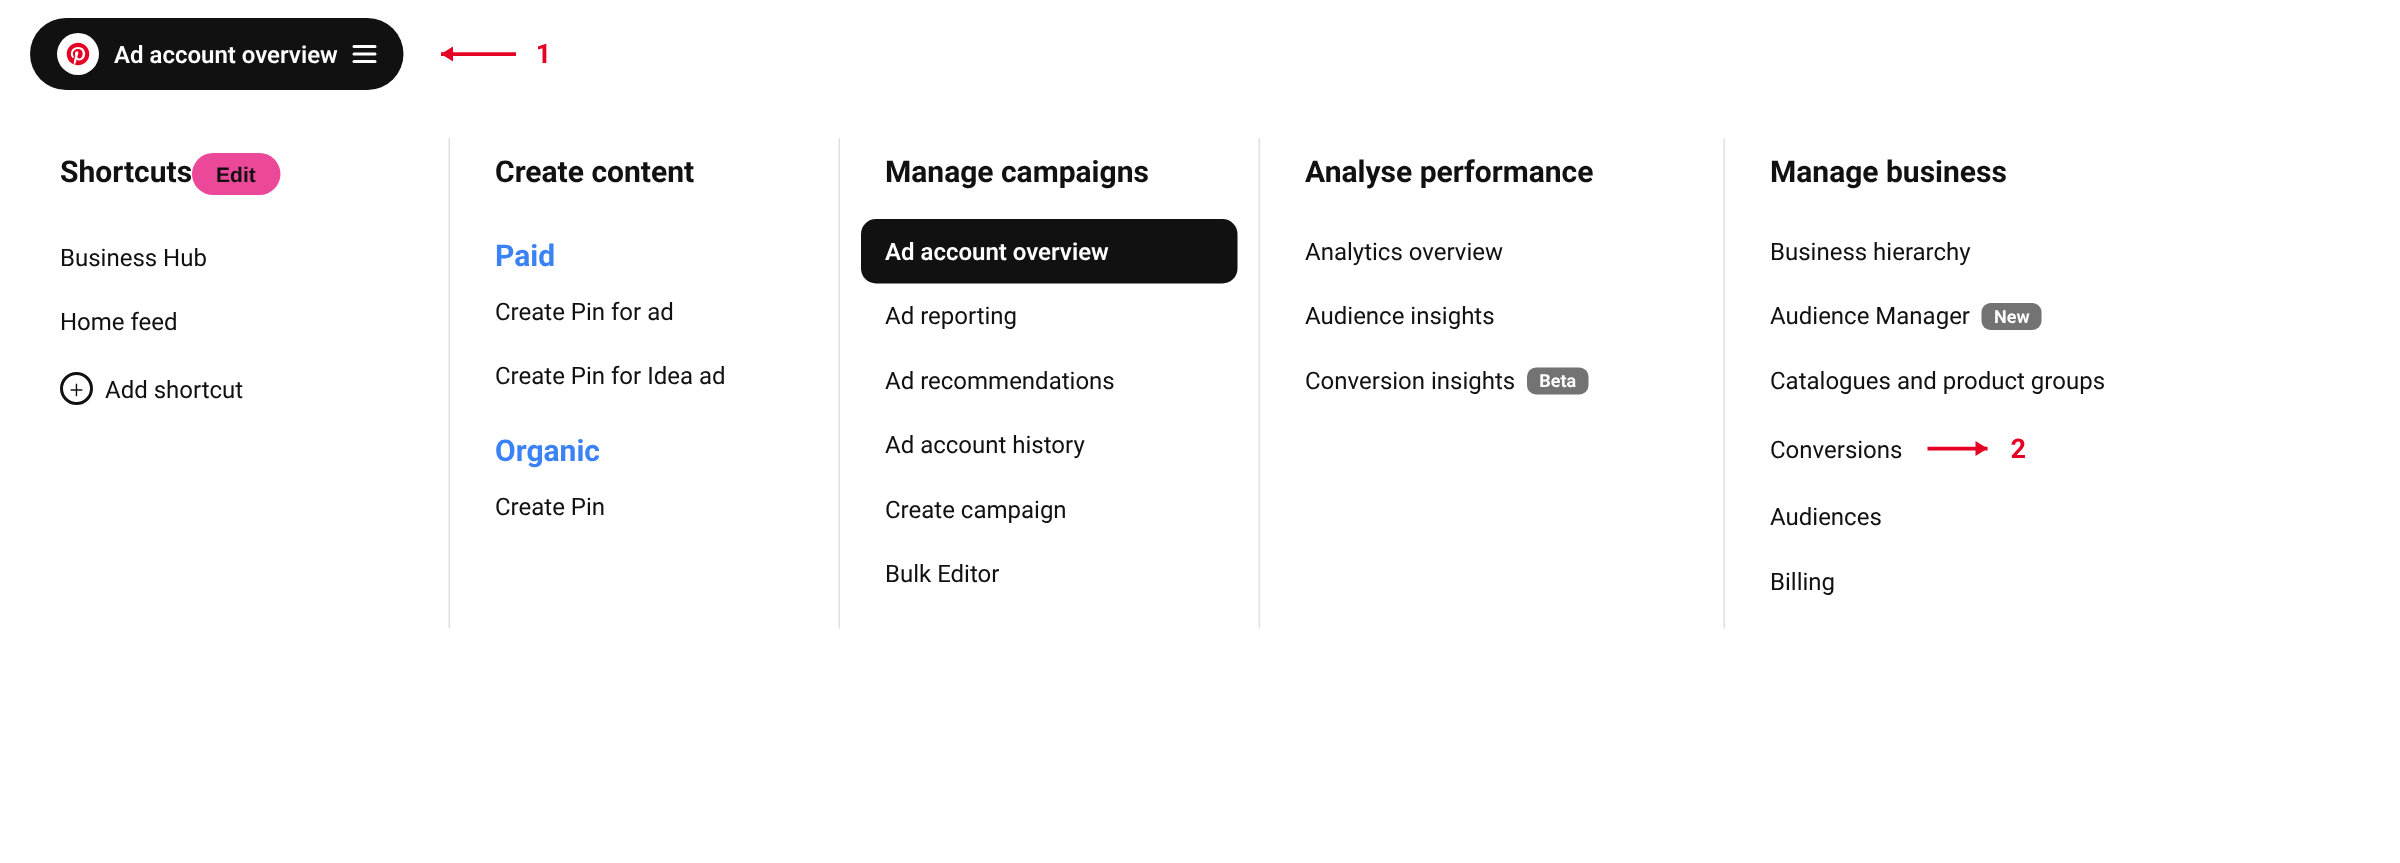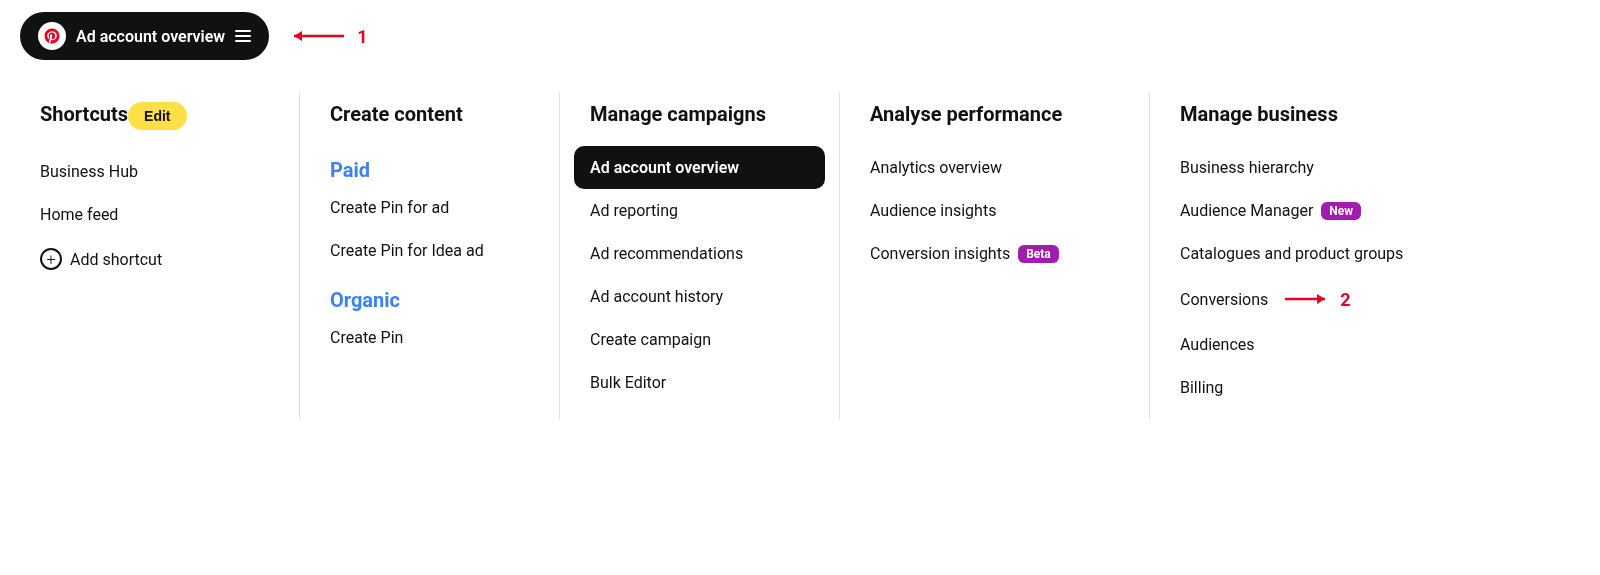--- a/index.html
+++ b/index.html
@@ -99,21 +99,21 @@
     .column-header {
       font-size: 20px;
       font-weight: 700;
       margin-bottom: 20px;
       color: #111111;
       display: flex;
       align-items: flex-start;
     }
 
     .edit-button {
-      background: #fde047;
+      background: #ec4899;
       border: none;
       border-radius: 20px;
       padding: 6px 16px;
       font-size: 14px;
       font-weight: 600;
       cursor: pointer;
       color: #111111;
     }
 
     .menu-item {
@@ -146,21 +146,21 @@
     .badge {
       display: inline-block;
       padding: 2px 8px;
       border-radius: 6px;
       font-size: 12px;
       font-weight: 700;
       color: #ffffff;
     }
 
     .badge-blue {
-      background: #a21caf;
+      background: #737373;
     }
 
     .add-shortcut {
       display: flex;
       align-items: center;
       gap: 8px;
       padding: 12px 0;
       font-size: 16px;
       cursor: pointer;
       color: #111111;

